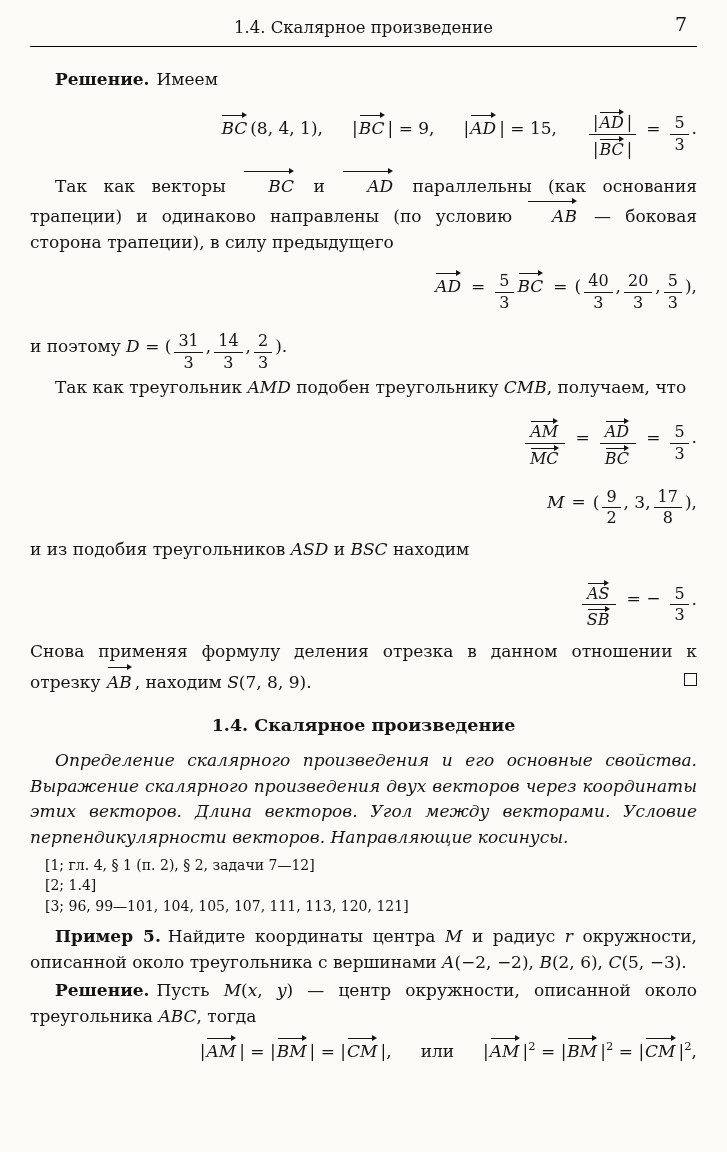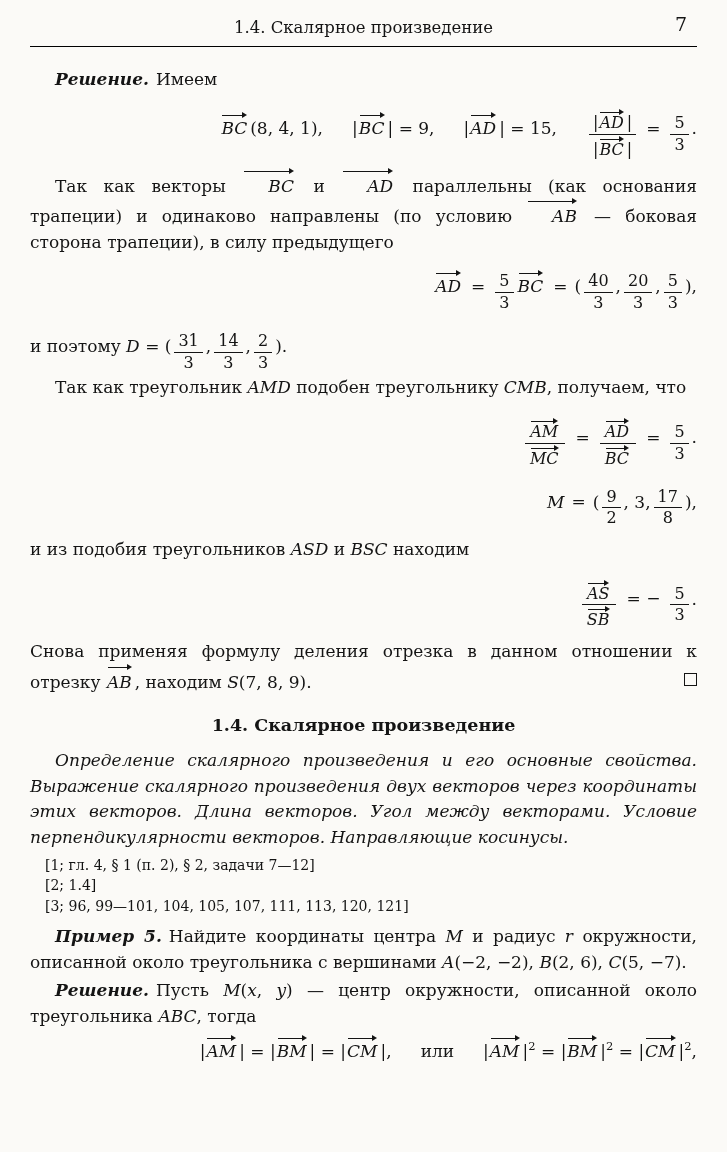--- a/index.html
+++ b/index.html
@@ -7,21 +7,21 @@
     width:727px;height:1152px;background:#fbfaf7;color:#141414;
     font-family:"DejaVu Serif","Liberation Serif",serif;
     overflow:hidden;
   }
   .page{padding:14px 30px 0 30px;}
   .runhead{position:relative;text-align:center;font-size:16.5px;line-height:1.25;padding:4px 0 7px;}
   .pagenum{position:absolute;right:10px;top:-1px;font-size:19px;}
   .rule{height:0;border:none;border-top:1.6px solid #000;margin:0 0 20px 0;}
   .para{font-size:17px;line-height:1.5;text-align:justify;margin:0 0 3px 0;}
   .ind{text-indent:25px;}
-  .blab{font-weight:700;margin-right:7px;font-style:italic;}
+  .blab{font-weight:700;margin-right:7px;}
   .mi{font-style:italic;}
   .formula{display:flex;justify-content:flex-end;align-items:baseline;gap:29px;font-size:17px;margin:7px 0 9px 0;}
   .feq{margin:0 7px;}
   .frac{display:inline-flex;flex-direction:column;align-items:center;vertical-align:middle;margin:0 3px;font-size:16px;}
   .frac .num{padding:3px 4px 2px 4px;border-bottom:1.2px solid #141414;line-height:1.05;white-space:nowrap;margin-top:8px;}
   .frac .den{padding:2px 4px 1px 4px;line-height:1.05;white-space:nowrap;}
   .vec{position:relative;display:inline-block;font-style:italic;padding:5px 3px 0 1px;white-space:nowrap;}
   .vec::before{content:"";position:absolute;top:2px;left:2px;right:6px;border-top:1.2px solid #141414;}
   .vec::after{content:"";position:absolute;top:-1px;right:0;width:0;height:0;border:3px solid transparent;border-left:5px solid #141414;}
   .qed{float:right;width:11px;height:11px;border:1.4px solid #141414;margin-top:8px;}
@@ -130,21 +130,21 @@
   <h2 class="sechead">1.4.  Скалярное произведение</h2>
 
   <p class="para ind abstract">Определение скалярного произведения и его основные свойства. Выражение скалярного произведения двух векторов через координаты этих векторов. Длина векторов. Угол между векторами. Условие перпендикулярности векторов. Направляющие косинусы.</p>
 
   <div class="refs">
     <div class="refline">[1; гл. 4, § 1 (п. 2), § 2, задачи 7—12]</div>
     <div class="refline">[2; 1.4]</div>
     <div class="refline">[3; 96, 99—101, 104, 105, 107, 111, 113, 120, 121]</div>
   </div>
 
-  <p class="para ind"><b class="blab">Пример 5.</b><span>Найдите координаты центра </span><span class="mi">M</span><span> и радиус </span><span class="mi">r</span><span> окружности, описанной около треугольника с вершинами </span><span class="mi">A</span><span>(−2, −2), </span><span class="mi">B</span><span>(2, 6), </span><span class="mi">C</span><span>(5, −7).</span></p>
+  <p class="para ind"><b class="blab">Пример 5.</b><span>Найдите координаты центра </span><span class="mi">M</span><span> и радиус </span><span class="mi">r</span><span> окружности, описанной около треугольника с вершинами </span><span class="mi">A</span><span>(−2, −2), </span><span class="mi">B</span><span>(2, 6), </span><span class="mi">C</span><span>(5, −3).</span></p>
 
   <p class="para ind"><b class="blab">Решение.</b><span>Пусть </span><span class="mi">M</span><span>(</span><span class="mi">x</span><span>, </span><span class="mi">y</span><span>) — центр окружности, описанной около треугольника </span><span class="mi">ABC</span><span>, тогда</span></p>
 
   <div class="formula">
     <span class="nw"><span>|</span><span class="vec">AM</span><span>| = |</span><span class="vec">BM</span><span>| = |</span><span class="vec">CM</span><span>|,</span></span>
     <span>или</span>
     <span class="nw"><span>|</span><span class="vec">AM</span><span>|</span><sup class="sup">2</sup><span> = |</span><span class="vec">BM</span><span>|</span><sup class="sup">2</sup><span> = |</span><span class="vec">CM</span><span>|</span><sup class="sup">2</sup><span>,</span></span>
   </div>
 
 </div>

